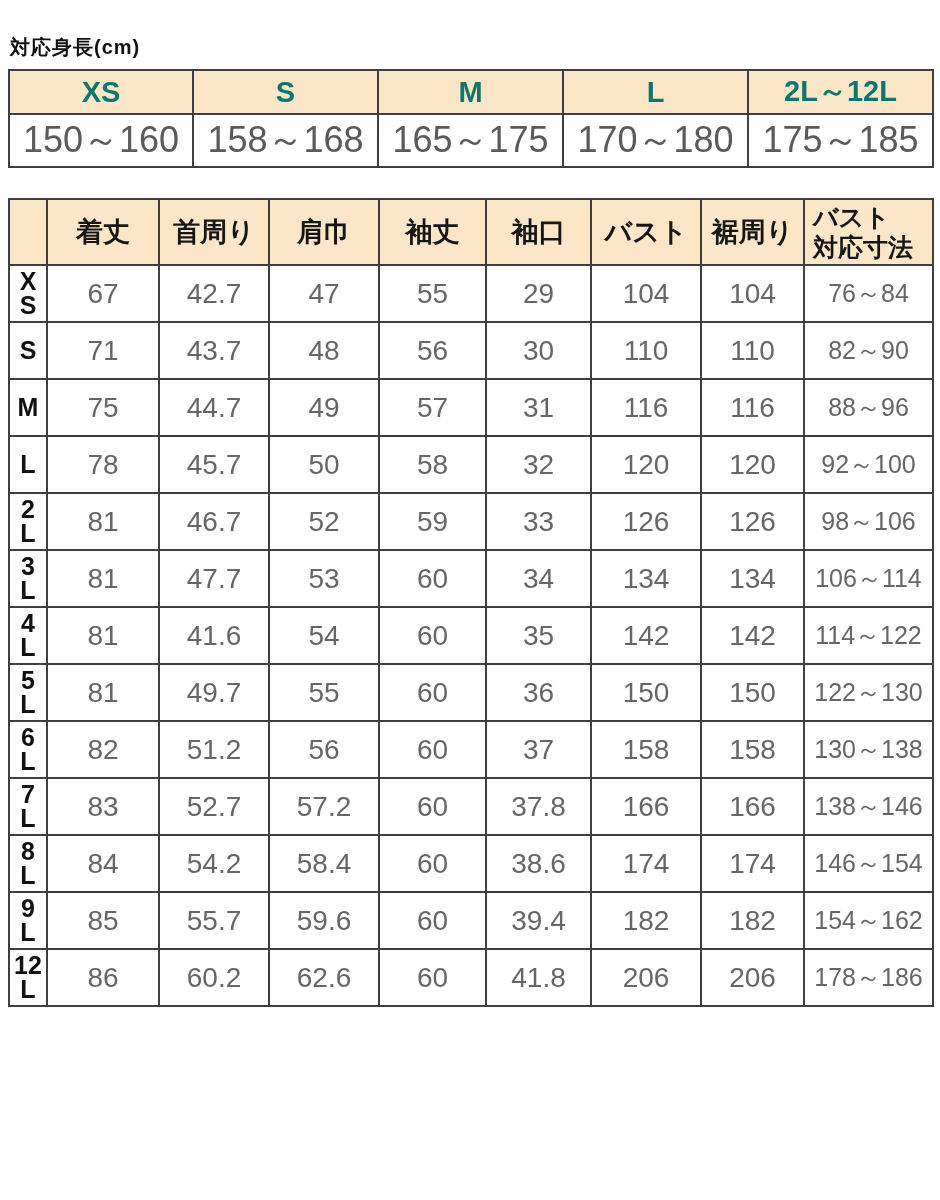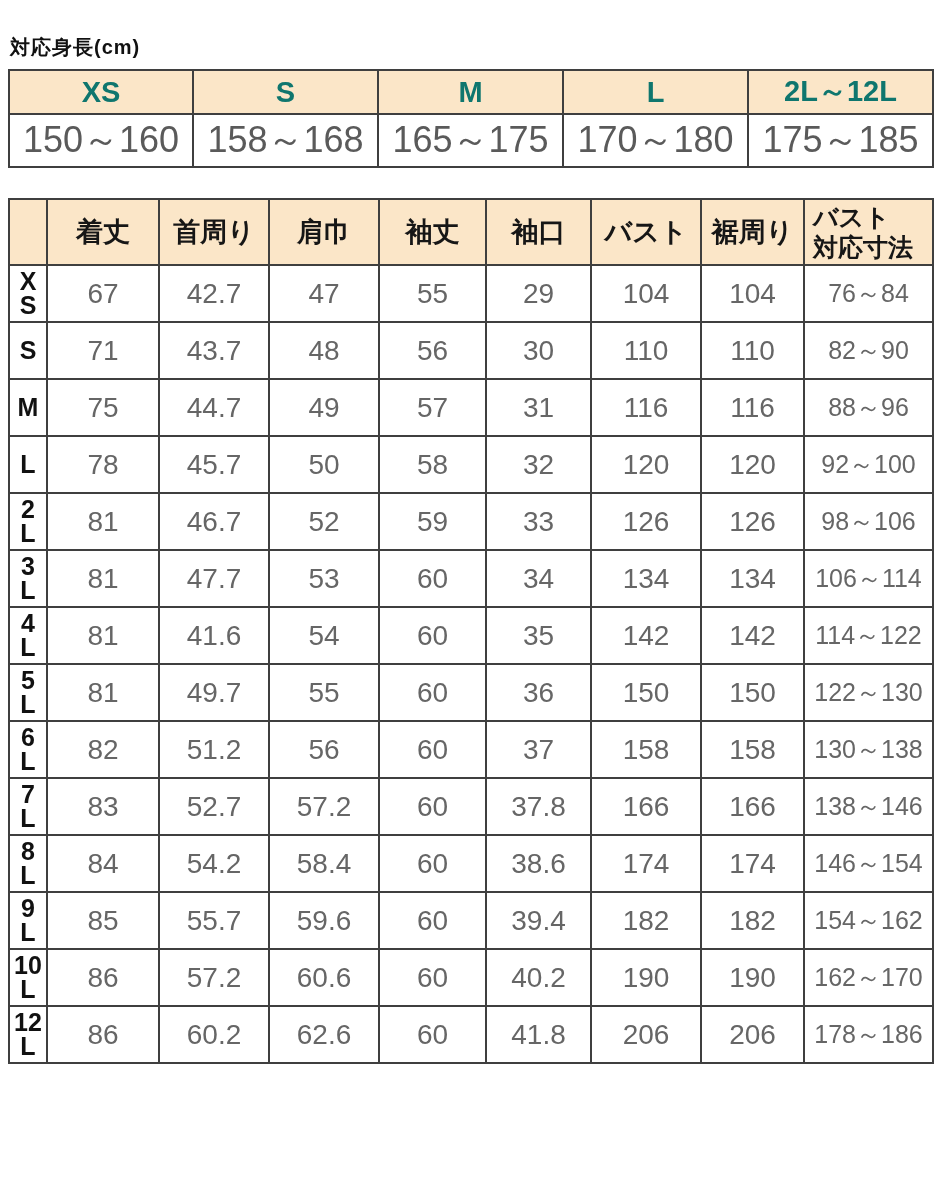--- a/index.html
+++ b/index.html
@@ -278,34 +278,20 @@
           <td>55.7</td>
           <td>59.6</td>
           <td>60</td>
           <td>39.4</td>
           <td>182</td>
           <td>182</td>
           <td class="range-cell">154～162</td>
         </tr>
         <tr>
           <th>
-            <span class="lbl-line">10</span>
-            <span class="lbl-line">L</span>
-          </th>
-          <td>86</td>
-          <td>57.2</td>
-          <td>60.6</td>
-          <td>60</td>
-          <td>40.2</td>
-          <td>190</td>
-          <td>190</td>
-          <td class="range-cell">162～170</td>
-        </tr>
-        <tr>
-          <th>
             <span class="lbl-line">12</span>
             <span class="lbl-line">L</span>
           </th>
           <td>86</td>
           <td>60.2</td>
           <td>62.6</td>
           <td>60</td>
           <td>41.8</td>
           <td>206</td>
           <td>206</td>

